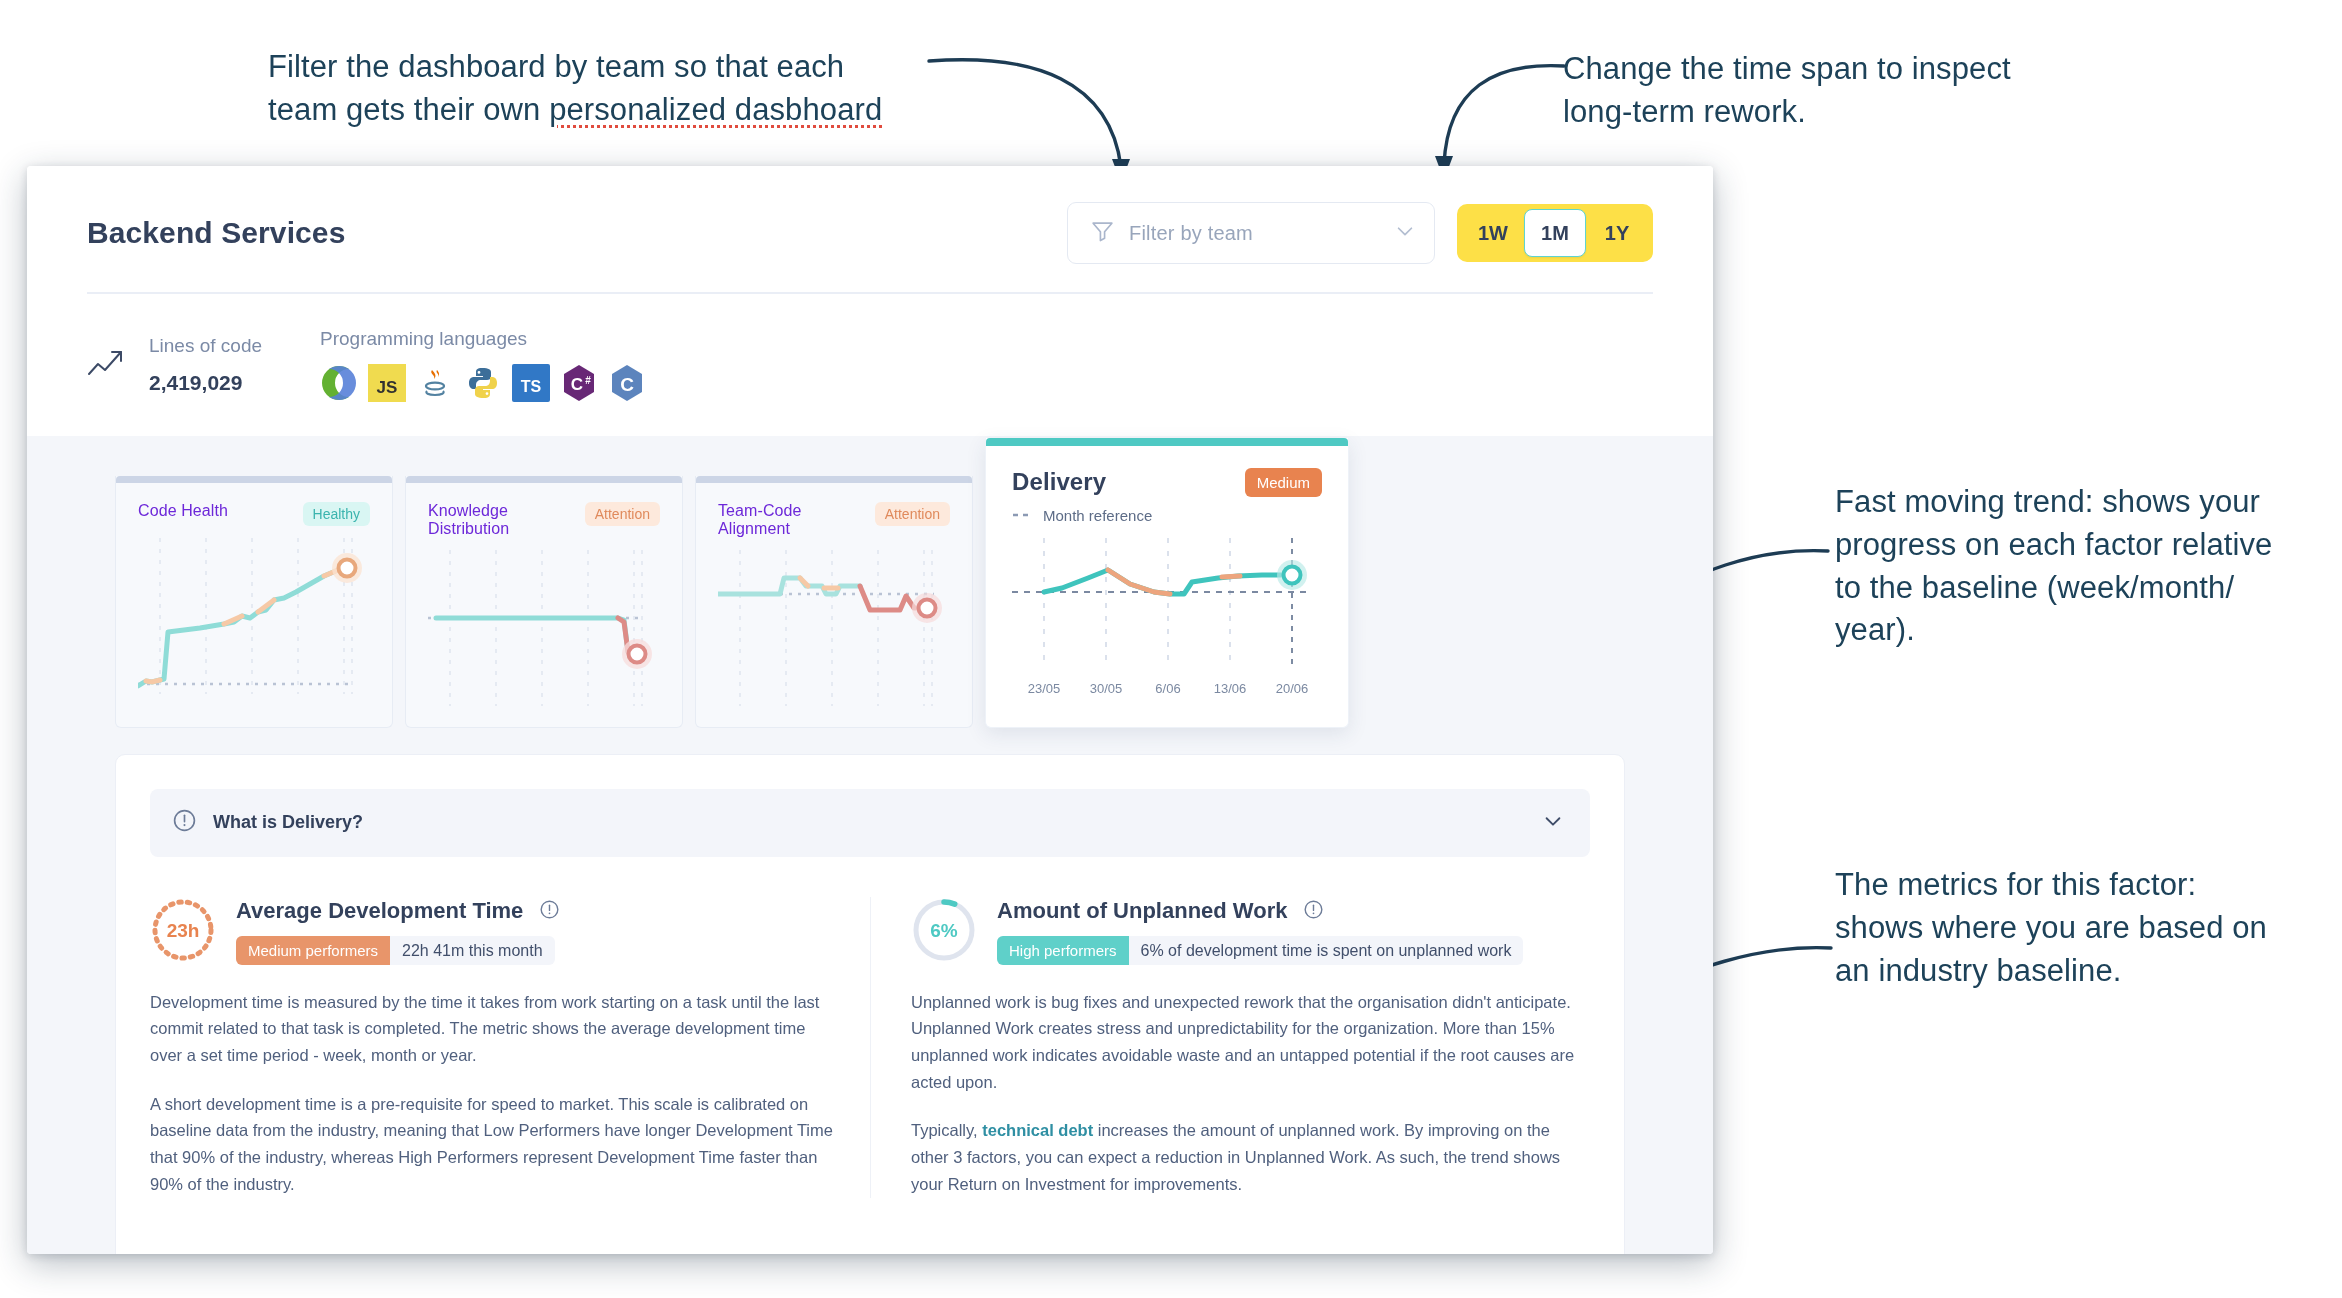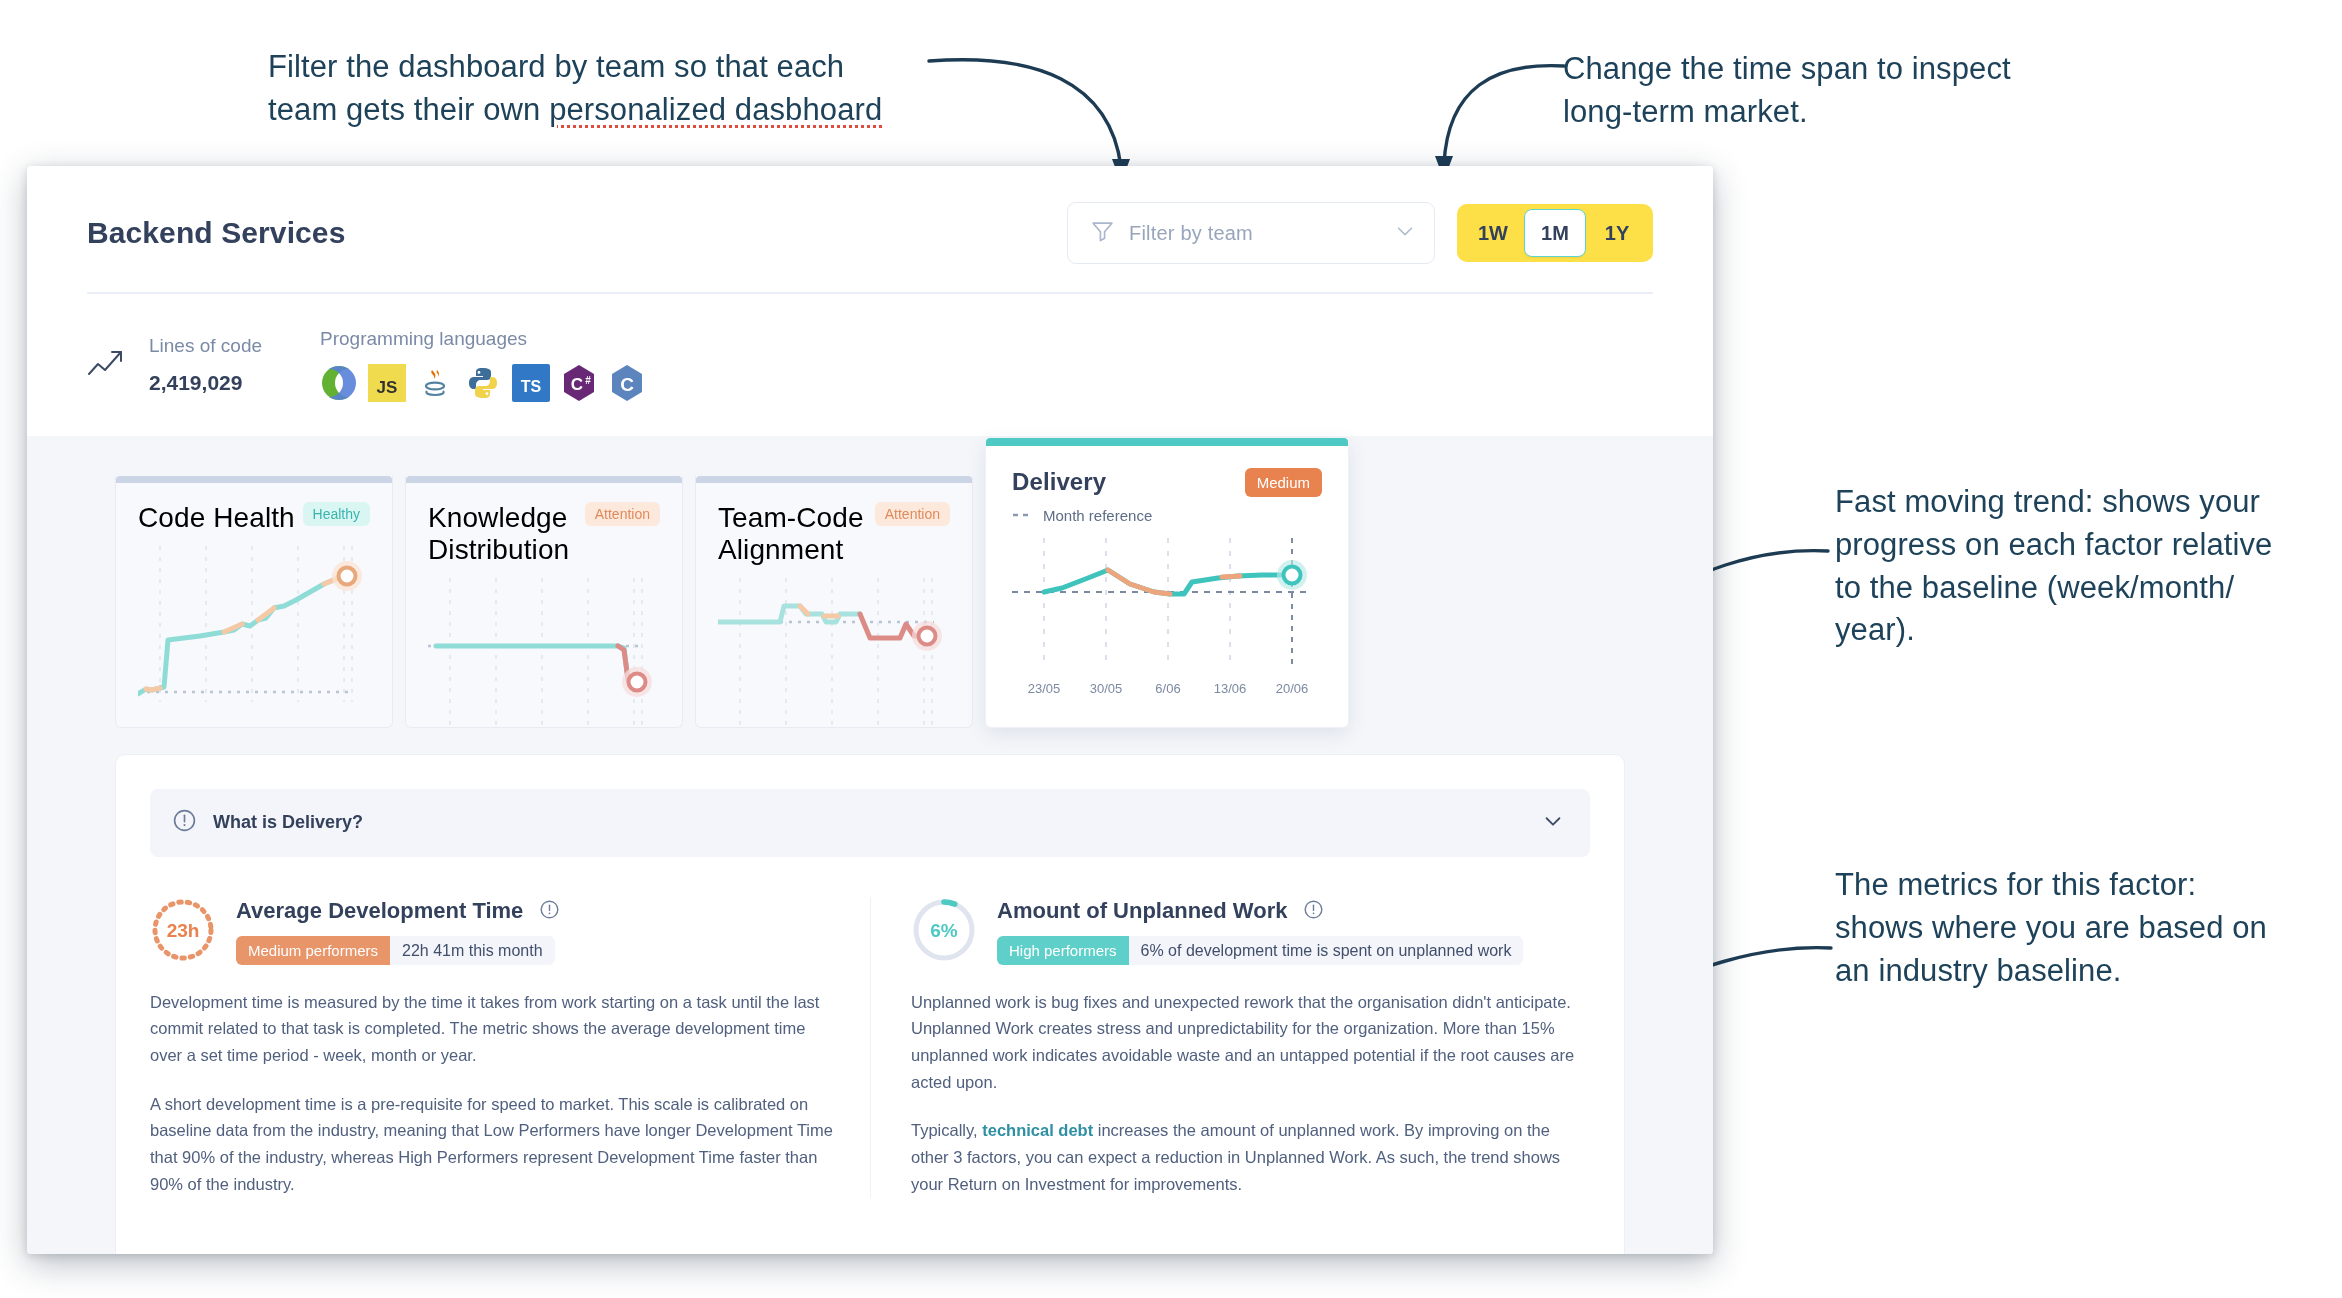--- a/index.html
+++ b/index.html
@@ -133,21 +133,21 @@
   .card.active {
     width: 364px; height: 290px;
     background: #ffffff;
     border-color: #eef2f8;
     box-shadow: 0 6px 20px rgba(40,60,95,.10);
     padding: 30px 26px 0 26px;
   }
   .card.active .cap { background: #4ec9c3; height: 8px; }
 
   .card-head { display:flex; align-items:flex-start; justify-content: space-between; }
-  .card-title { font-size: 28px; color:#000000; letter-spacing:.1px; }
+  .card-title { font-size: 16px; color:#6d28d9; letter-spacing:.1px; }
   .card.active .card-title { font-size: 24px; font-weight: bold; color:#33415c; }
   .badge {
     font-size: 14px; border-radius: 6px; padding: 5px 10px;
     white-space: nowrap; line-height: 1;
   }
   .badge.healthy { background:#d9f6f3; color:#3bb4ae; }
   .badge.attention { background:#fde9dc; color:#e08a5c; }
   .badge.medium { background:#e8834f; color:#ffffff; font-size:15px; padding:7px 12px; }
 
   .legend { display:flex; align-items:center; gap:9px; margin-top:10px; }
@@ -209,21 +209,21 @@
   </div>
 </div>
 
 <svg class="annot-arrow" width="250" height="135" style="left:925px; top:55px;" viewBox="0 0 250 135">
   <path d="M4 6 C 110 -2, 185 26, 196 112" fill="none" stroke="#1d3c54" stroke-width="3.4" stroke-linecap="round"></path>
   <path d="M196 128 L 187 104 L 205 104 Z" fill="#1d3c54"></path>
 </svg>
 
 <div class="annot" style="left:1563px; top:48px; width:520px;">
   <div>Change the time span to inspect</div>
-  <div>long-term market.</div>
+  <div>long-term rework.</div>
 </div>
 
 <svg class="annot-arrow" width="160" height="125" style="left:1408px; top:60px;" viewBox="0 0 160 125">
   <path d="M156 6 C 86 2, 40 28, 36 104" fill="none" stroke="#1d3c54" stroke-width="3.4" stroke-linecap="round"></path>
   <path d="M36 120 L 27 96 L 45 96 Z" fill="#1d3c54"></path>
 </svg>
 
 <div class="annot" style="left:1835px; top:481px; width:480px;">
   <div>Fast moving trend: shows your</div>
   <div>progress on each factor relative</div>

